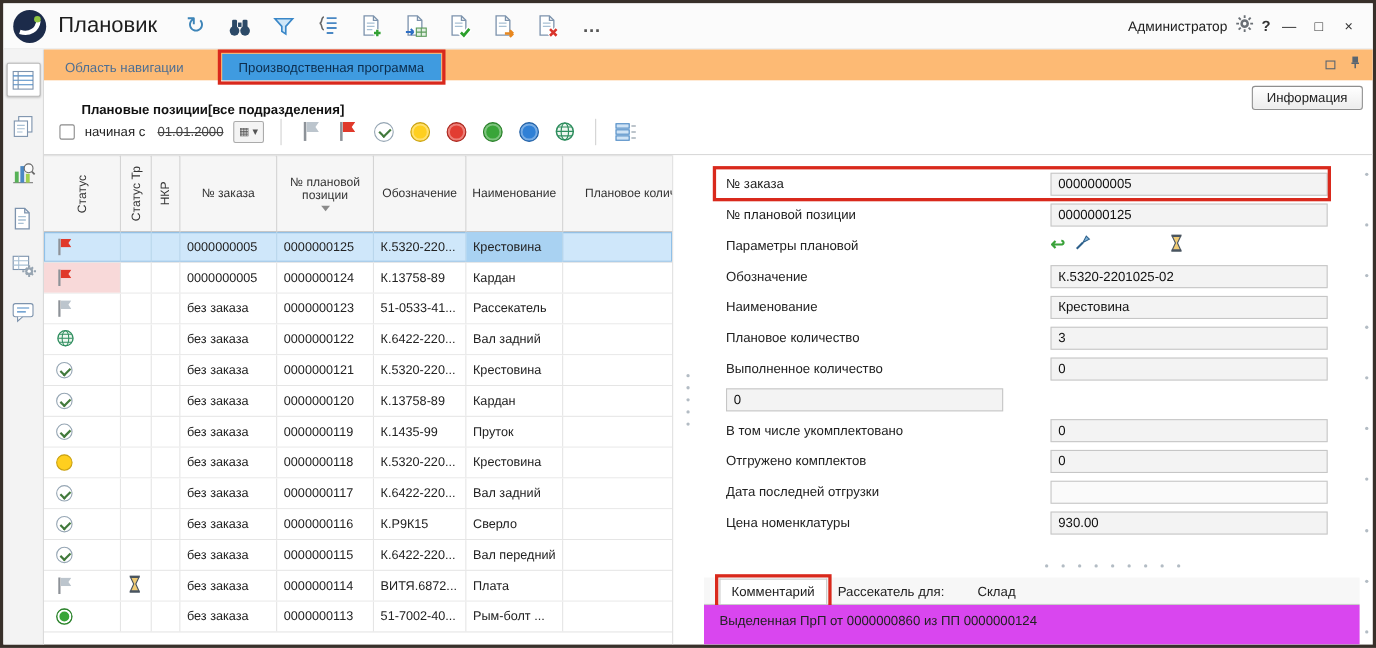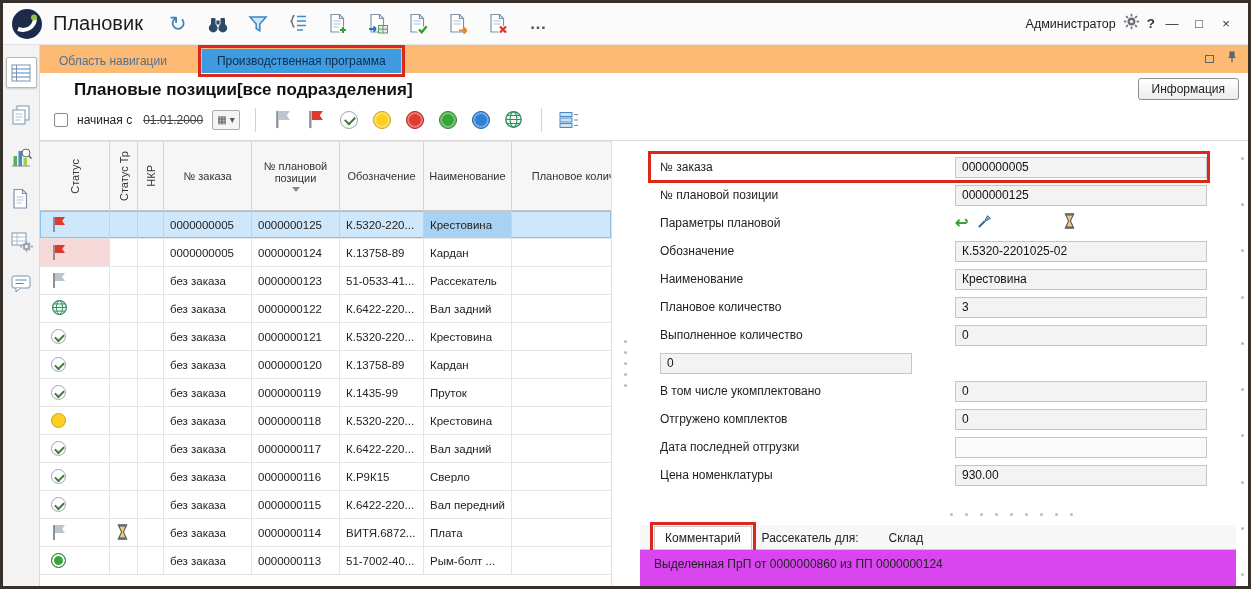--- a/index.html
+++ b/index.html
@@ -39,21 +39,21 @@
   .tab { font-size:12px; color:#4f6f92; padding:5px 15px; cursor:pointer; white-space:nowrap; }
   .tab.active { background:var(--active-tab-blue,#3f9be0); color:#0c2d4d; }
   .annotated { outline:3px solid var(--annotation-red,#d9291c); }
   .tab.annotated { outline-offset:1px;margin-left:20px; }
   .tabbar-right { position:absolute; right:10px; top:0; height:100%; display:flex;
                   align-items:center; gap:12px; }
   .float-box { width:9px; height:8px; border:1.5px solid #5a6570; display:inline-block; cursor:pointer; }
 
   
   .main { flex:1; position:relative; min-height:0; }
-  .page-title { position:absolute; left:6px; top:7px; font-size:17px; font-weight:bold; color:#111;padding-left:28px; }
+  .page-title { position:absolute; left:6px; top:20px; font-size:12px; font-weight:bold; color:#111;padding-left:28px; }
   .info-btn { position:absolute; right:9px; top:5px; font-size:12px; color:#222; padding:3px 13px;
               border:1px solid #8f8f8f; border-radius:3px;
               background:linear-gradient(#ffffff,#ececec); cursor:pointer; }
 
   .filterbar { position:absolute; top:26px; left:0; right:0; height:42px;
                border-bottom:1px solid #d9d9d9; display:flex; align-items:center;
                padding-left:14px; gap:9px; }
   .checkbox { width:14px; height:14px; border:1px solid #8a8a8a; border-radius:2px; background:#fff; cursor:pointer; }
   .chk-label { font-size:12px; color:#222; }
   .date-val { font-size:12px; color:#444; text-decoration:line-through; margin-left:2px; }

